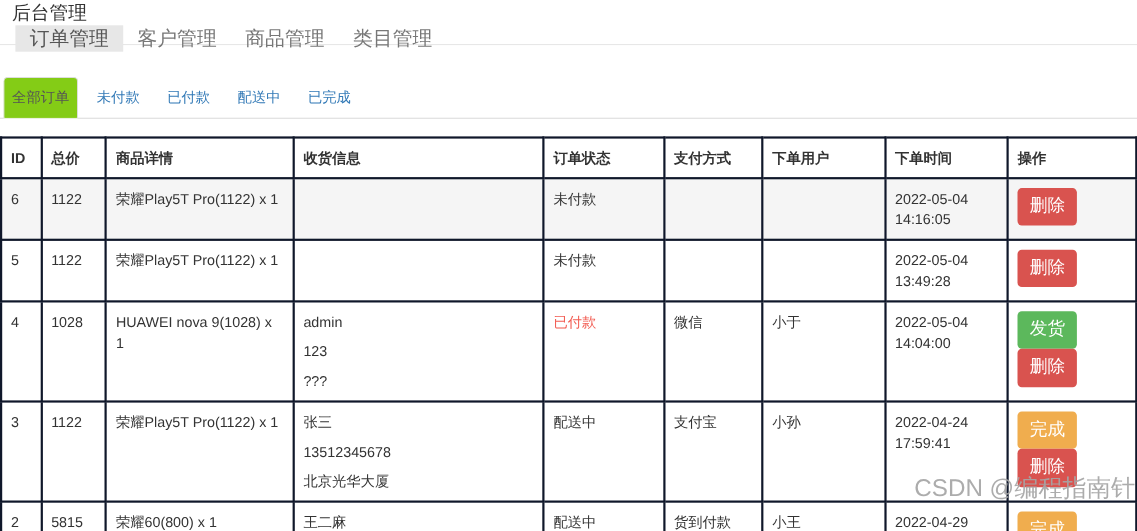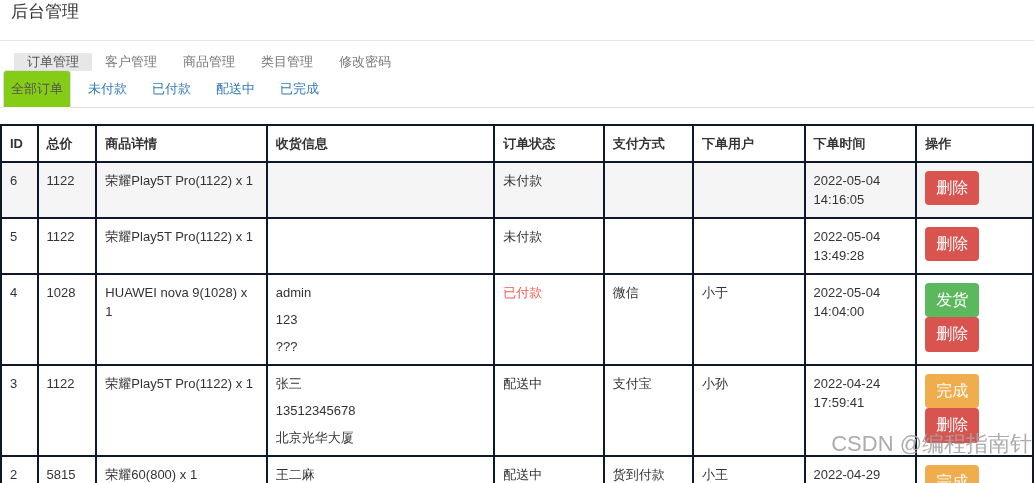--- a/index.html
+++ b/index.html
@@ -10,21 +10,21 @@
     font-family: "Liberation Sans", "DejaVu Sans", sans-serif;
     font-size: 13px;
   }
   
   .navbar { height: 41px; border-bottom: 1px solid #e7e7e7; background: #fff;
             display: flex; align-items: stretch; flex-direction: column; }
   .brand { display: flex; align-items: center; padding: 0 14px 0 11px;
            font-size: 17px; color: #333; cursor: pointer; }
   .nav-items { display: flex; align-items: stretch; margin-left: 14px; }
   .nav-item { display: flex; align-items: center; padding: 0 13px;
-              font-size: 13px; color: #777; cursor: pointer; margin-top: 30px; }
+              font-size: 18px; color: #777; cursor: pointer; }
   .nav-item.active { background: #e7e7e7; color: #555; }
   
   .tabs { display: flex; align-items: flex-end; margin-top: 29px;
           border-bottom: 1px solid #ddd; padding-left: 3px; }
   .tab { font-size: 13px; padding: 9px 7px; margin-right: 9px; cursor: pointer;
          border: 1px solid transparent; border-radius: 4px 4px 0 0;
          margin-bottom: -1px; background: transparent; }
   .tab.active { background: #84cc16; border-color: #ddd; border-bottom-color: #fff; color: #555; }
   
   table.orders { width: 1034px; margin-top: 16px; border-collapse: collapse;
@@ -50,21 +50,20 @@
 </head>
 <body>
 
 <nav class="navbar">
   <div class="brand">后台管理</div>
   <div class="nav-items" id="nav-items">
       <div class="nav-item active" style="background: rgb(231, 231, 231);">订单管理</div>
       <div class="nav-item">客户管理</div>
       <div class="nav-item">商品管理</div>
       <div class="nav-item">类目管理</div>
-      <div class="nav-item">修改密码</div>
     </div>
 </nav>
 
 <div class="tabs" id="tabs">
     <div class="tab active" style="color: rgb(85, 85, 85);">全部订单</div>
     <div class="tab" style="color: rgb(51, 122, 183);">未付款</div>
     <div class="tab" style="color: rgb(51, 122, 183);">已付款</div>
     <div class="tab" style="color: rgb(51, 122, 183);">配送中</div>
     <div class="tab" style="color: rgb(51, 122, 183);">已完成</div>
   </div>

